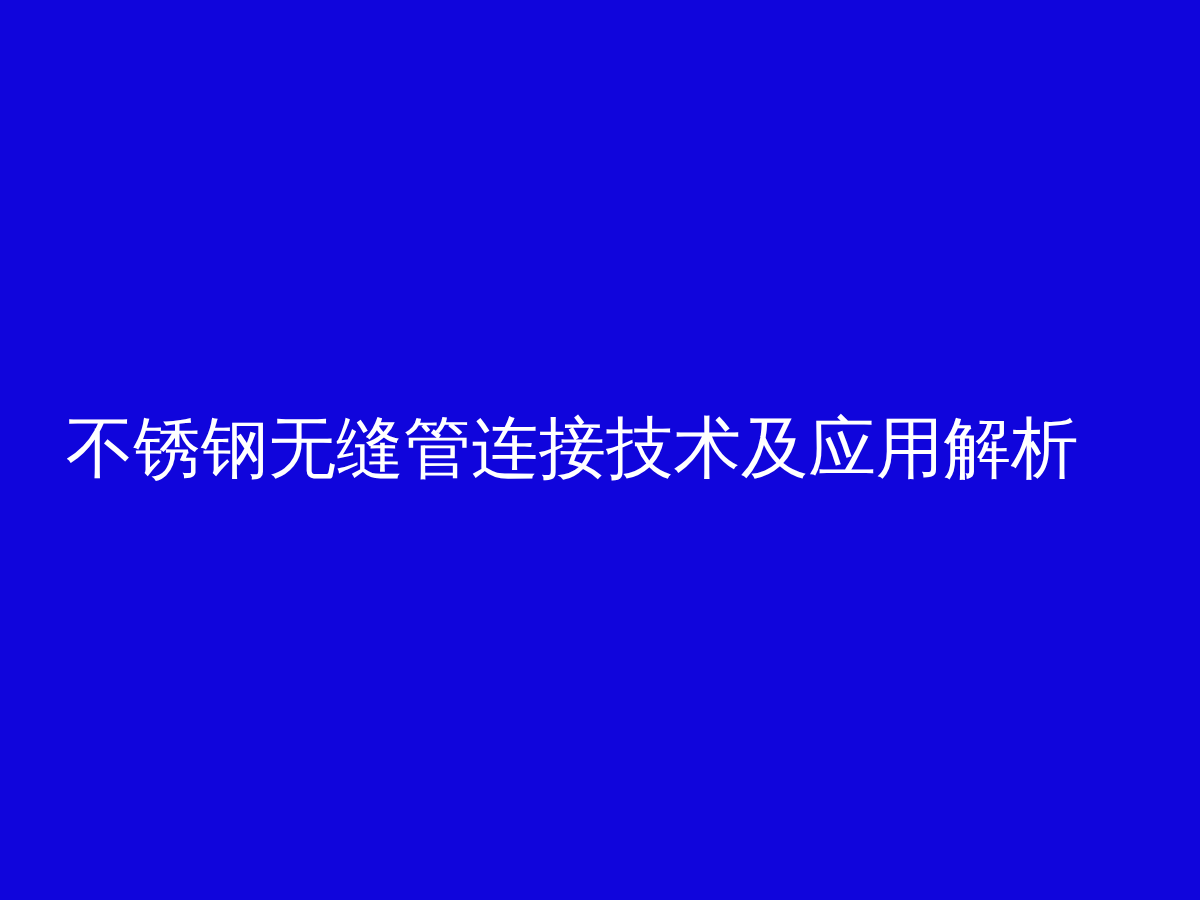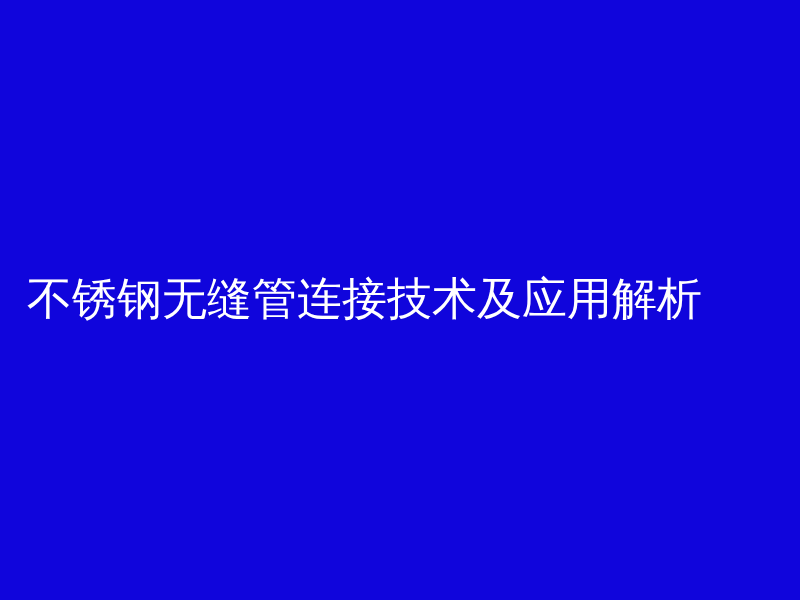--- a/index.html
+++ b/index.html
@@ -28,21 +28,21 @@
   
   #title-block {
     position: absolute;
     left: 0;
     top: 262px;
     width: 800px;
     height: 74px;
     display: flex;
     align-items: center;
     justify-content: flex-start;
-    padding-left: 27px;
+    padding-left: 44px;
     box-sizing: border-box;
   }
 
   #title-text {
     display: block;
     margin: 0;
     padding: 0;
     color: #ffffff;
     font-family: "DejaVu Sans", "Liberation Sans", sans-serif;
     font-size: 45px;

